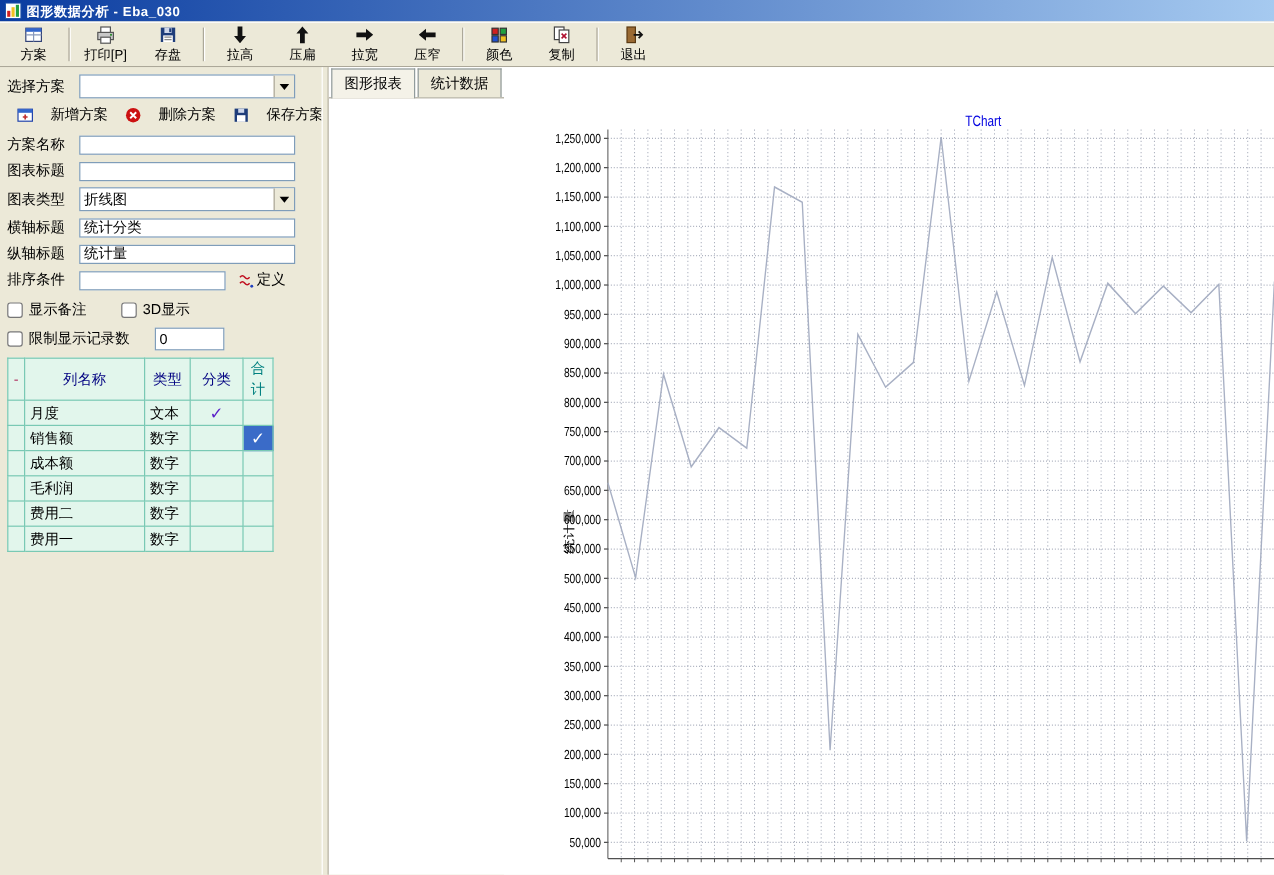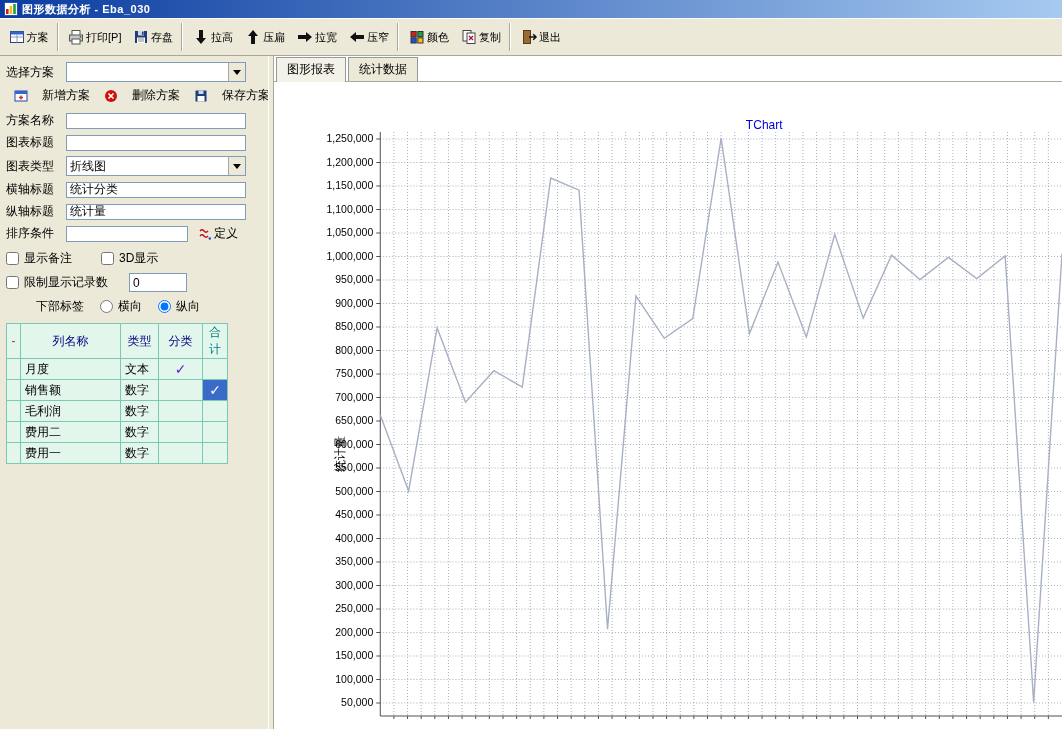--- a/index.html
+++ b/index.html
@@ -7,30 +7,30 @@
   body { font-family:"Liberation Sans","DejaVu Sans",sans-serif; font-size:12px; color:#000; background:#ece9d8; }
   .window { width:1062px; height:729px; display:flex; flex-direction:column; background:#ece9d8; }
 
   
   .titlebar { height:18px; background:linear-gradient(to right,#0a3ca0,#a6caf0); color:#fff; display:flex; align-items:center; padding:0 4px; font-size:11px; flex:0 0 auto; }
   .app-icon { width:14px; height:14px; margin-right:4px; display:inline-block; }
   .title-text { font-weight:bold; letter-spacing:0.5px; }
 
   
   .toolbar { height:38px; background:#ece9d8; border-top:1px solid #fff; border-bottom:1px solid #aca899; display:flex; align-items:stretch; padding:1px 2px; flex:0 0 auto; }
-  .tb-btn { min-width:52px; padding:1px 4px; display:flex; flex-direction:row; align-items:center; justify-content:center; gap:1px; cursor:default; border:1px solid transparent; }
+  .tb-btn { min-width:52px; padding:1px 4px; display:flex; flex-direction:column; align-items:center; justify-content:center; gap:1px; cursor:default; border:1px solid transparent; }
   .tb-icon { width:18px; height:16px; display:flex; align-items:center; justify-content:center; }
   .tb-label { font-size:11px; white-space:nowrap; }
   .tb-sep { width:2px; border-left:1px solid #aca899; border-right:1px solid #fff; margin:3px 3px; }
 
   
   .main { flex:1; display:flex; min-height:0; }
   .left-panel { width:268px; flex:0 0 auto; padding:6px 4px 0 6px; background:#ece9d8; overflow:hidden; }
   .splitter { width:6px; flex:0 0 auto; background:#ece9d8; border-left:1px solid #fff; border-right:1px solid #aca899; cursor:col-resize; }
-  .right-panel { flex:1; display:flex; flex-direction:column; background:#fff; min-width:0; }
+  .right-panel { flex:1; display:flex; background:#fff; min-width:0; }
 
   
   .prow { display:flex; align-items:center; margin-bottom:5px; }
   .lbl { width:60px; flex:0 0 auto; white-space:nowrap; }
   .tinput { height:16px; border:1px solid #7f9db9; background:#fff; width:180px; padding:0 3px; font:12px "Liberation Sans","DejaVu Sans",sans-serif; }
   .combo { height:20px; width:180px; border:1px solid #7f9db9; background:#fff; display:flex; align-items:center; cursor:default; }
   .combo-text { flex:1; padding:0 3px; white-space:nowrap; overflow:hidden; }
   .combo-arrow { width:17px; height:18px; background:#ece9d8; border-left:1px solid #aca899; display:flex; align-items:center; justify-content:center; }
   .combo-arrow::after { content:""; border:4px solid transparent; border-top:5px solid #000; margin-top:4px; }
   .btnrow { display:flex; align-items:center; gap:14px; margin:2px 0 8px 8px; }
@@ -295,31 +295,20 @@
       </div>
 
       <div class="chkrow">
         <label class="chk" style="margin-right:6px">
           <input type="checkbox" style="">
           <span>限制显示记录数</span>
         </label>
         <input class="small-input" type="text" value="0" style="">
       </div>
 
-      <div class="radiorow">
-        <span>下部标签</span>
-        <label class="chk" style="margin:0">
-          <input type="radio" name="labeldir" style="">
-          <span>横向</span>
-        </label>
-        <label class="chk" style="margin:0">
-          <input type="radio" name="labeldir" checked="" style="">
-          <span>纵向</span>
-        </label>
-      </div>
 
       <table class="cols-table">
         <tbody>
             <tr>
           <th class="col-dash">-</th>
           <th class="col-name h-name">列名称</th>
           <th class="col-type h-type">类型</th>
           <th class="col-cat h-cat">分类</th>
           <th class="col-sum h-sum">合计</th>
         </tr>
@@ -329,20 +318,27 @@
           <td>文本</td>
           <td class="cellcat"><span class="check">✓</span></td>
           <td class="cellsum"></td>
         </tr>
         <tr>
           <td class="col-dash"></td>
           <td>销售额</td>
           <td>数字</td>
           <td class="cellcat"></td>
           <td class="cellsum sel"><span class="check">✓</span></td>
+        </tr>
+        <tr>
+          <td class="col-dash"></td>
+          <td>成本额</td>
+          <td>数字</td>
+          <td class="cellcat"></td>
+          <td class="cellsum"></td>
         </tr>
         <tr>
           <td class="col-dash"></td>
           <td>毛利润</td>
           <td>数字</td>
           <td class="cellcat"></td>
           <td class="cellsum"></td>
         </tr>
         <tr>
           <td class="col-dash"></td>

